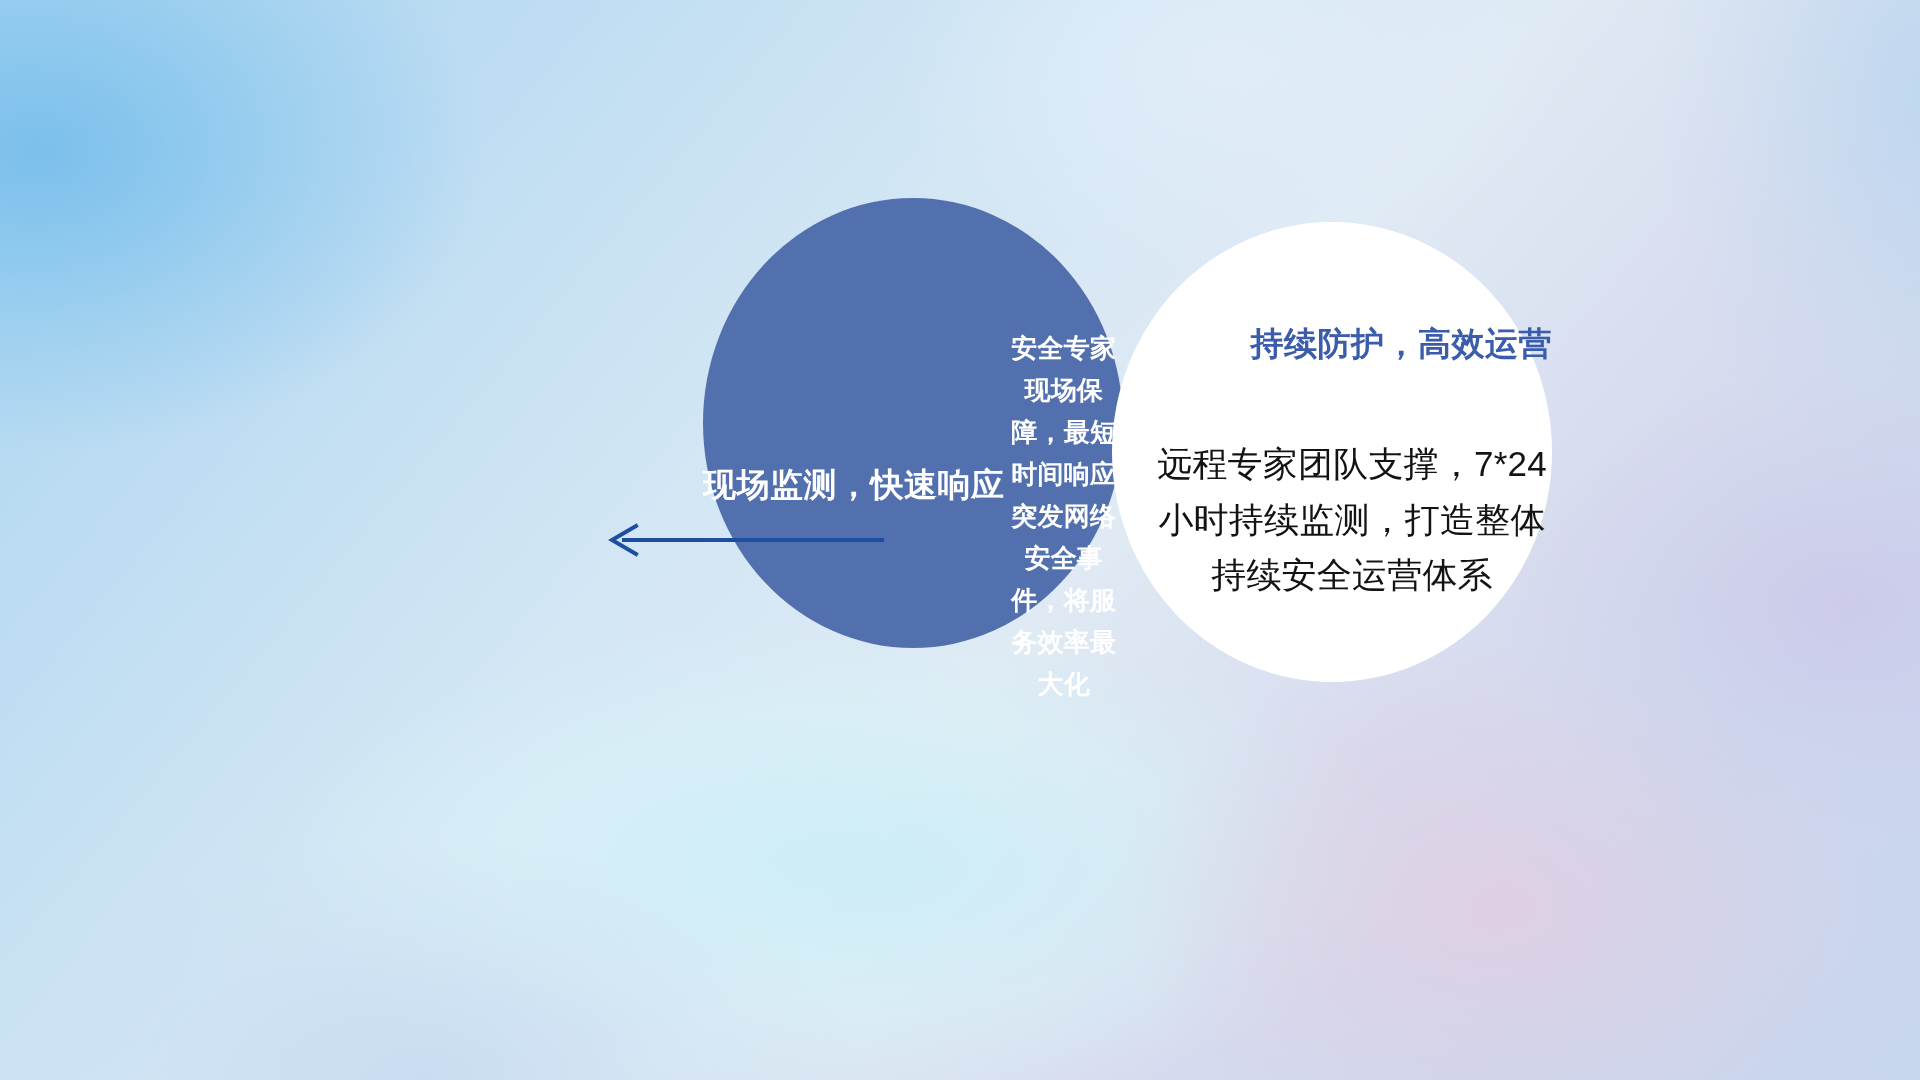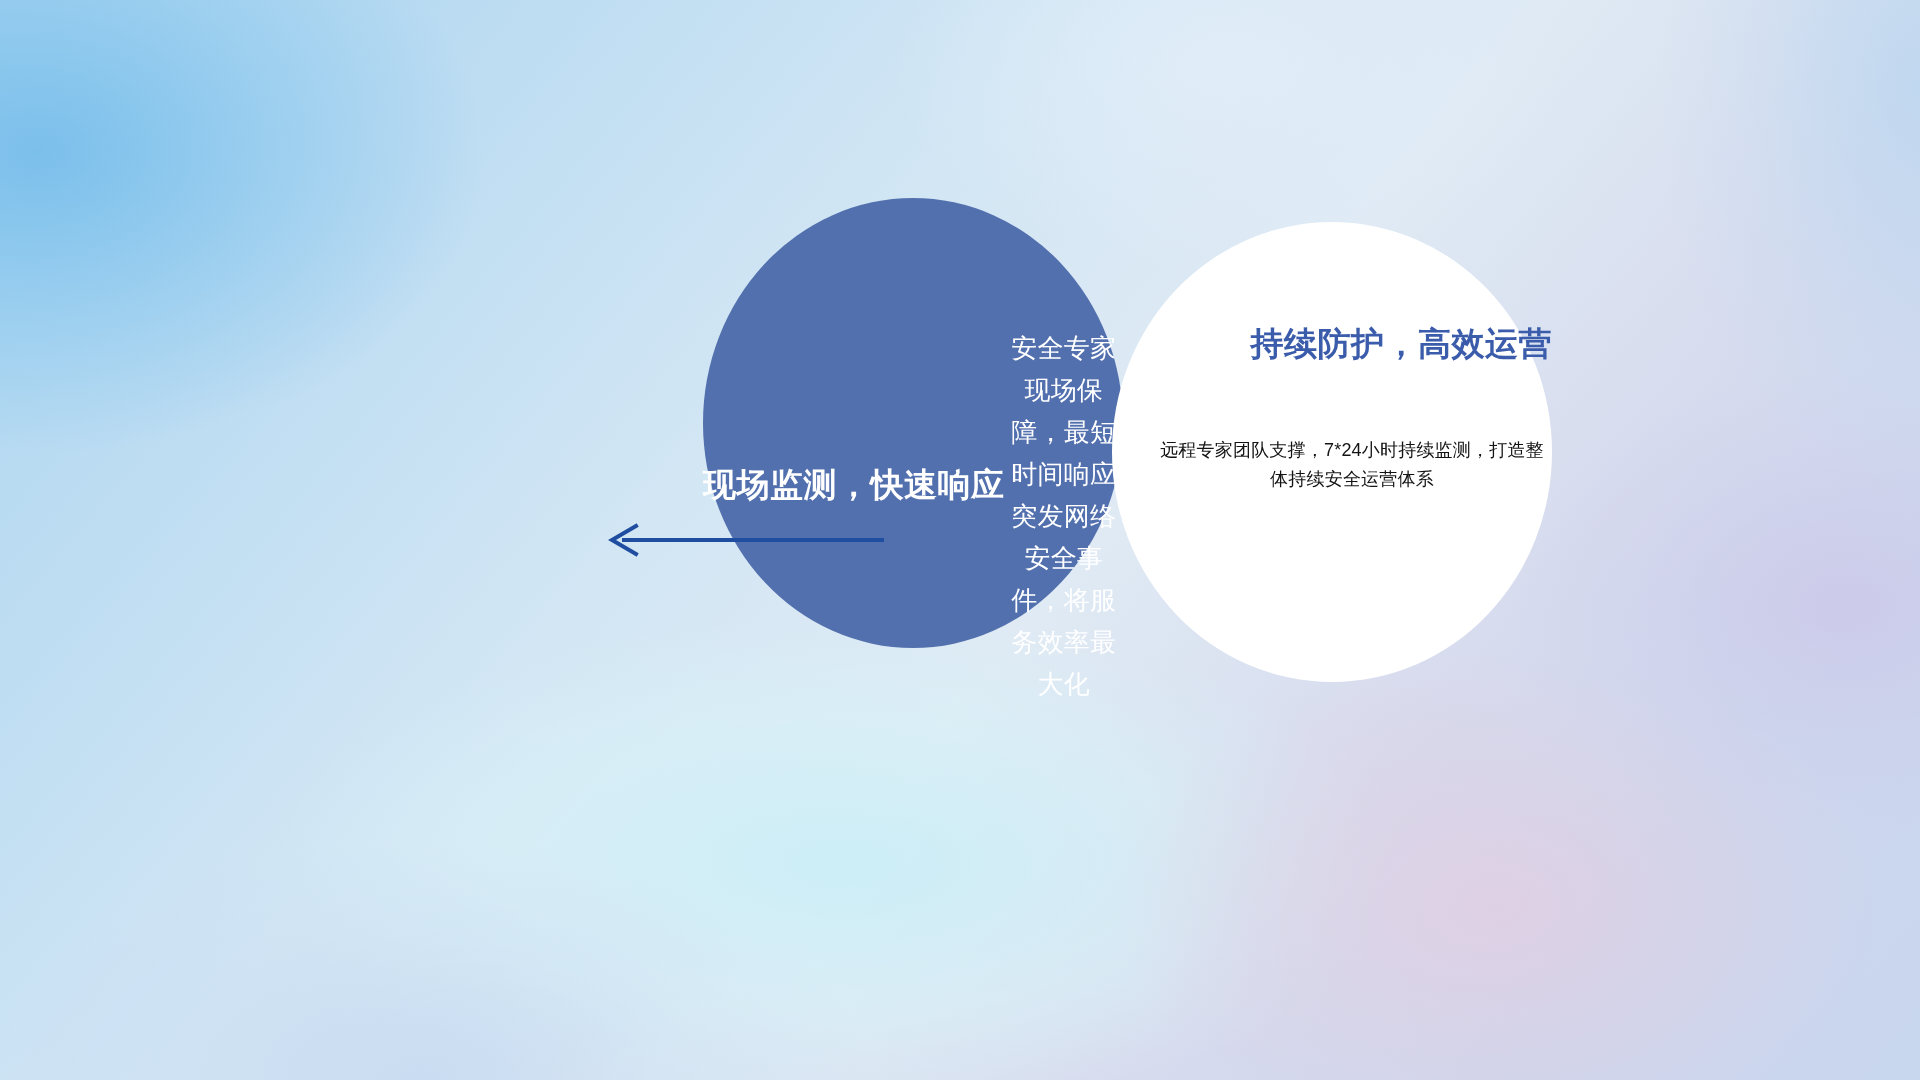--- a/index.html
+++ b/index.html
@@ -167,21 +167,21 @@
     font-weight: 700;
     color: #ffffff;
     letter-spacing: 0.5px;
     white-space: nowrap;
     line-height: 1.1;
   }
   #middle-body {
     margin-top: 62px;
     width: 286px;
     font-size: 26px;
-    font-weight: 400;
+    font-weight: 700;
     color: #ffffff;
     line-height: 1.62;
     text-align: center;
     letter-spacing: 0.2px;
   }
 
   
   #right-content {
     position: absolute;
     left: 0;
@@ -198,21 +198,21 @@
     font-size: 33px;
     font-weight: 700;
     color: #3a5cab;
     letter-spacing: 0.5px;
     white-space: nowrap;
     line-height: 1.1;
   }
   #right-body {
     margin-top: 74px;
     width: 400px;
-    font-size: 18px;
+    font-size: 35px;
     font-weight: 400;
     color: #131313;
     line-height: 1.58;
     text-align: center;
     letter-spacing: 0.2px;
   }
 
   
   #arrow {
     position: absolute;

